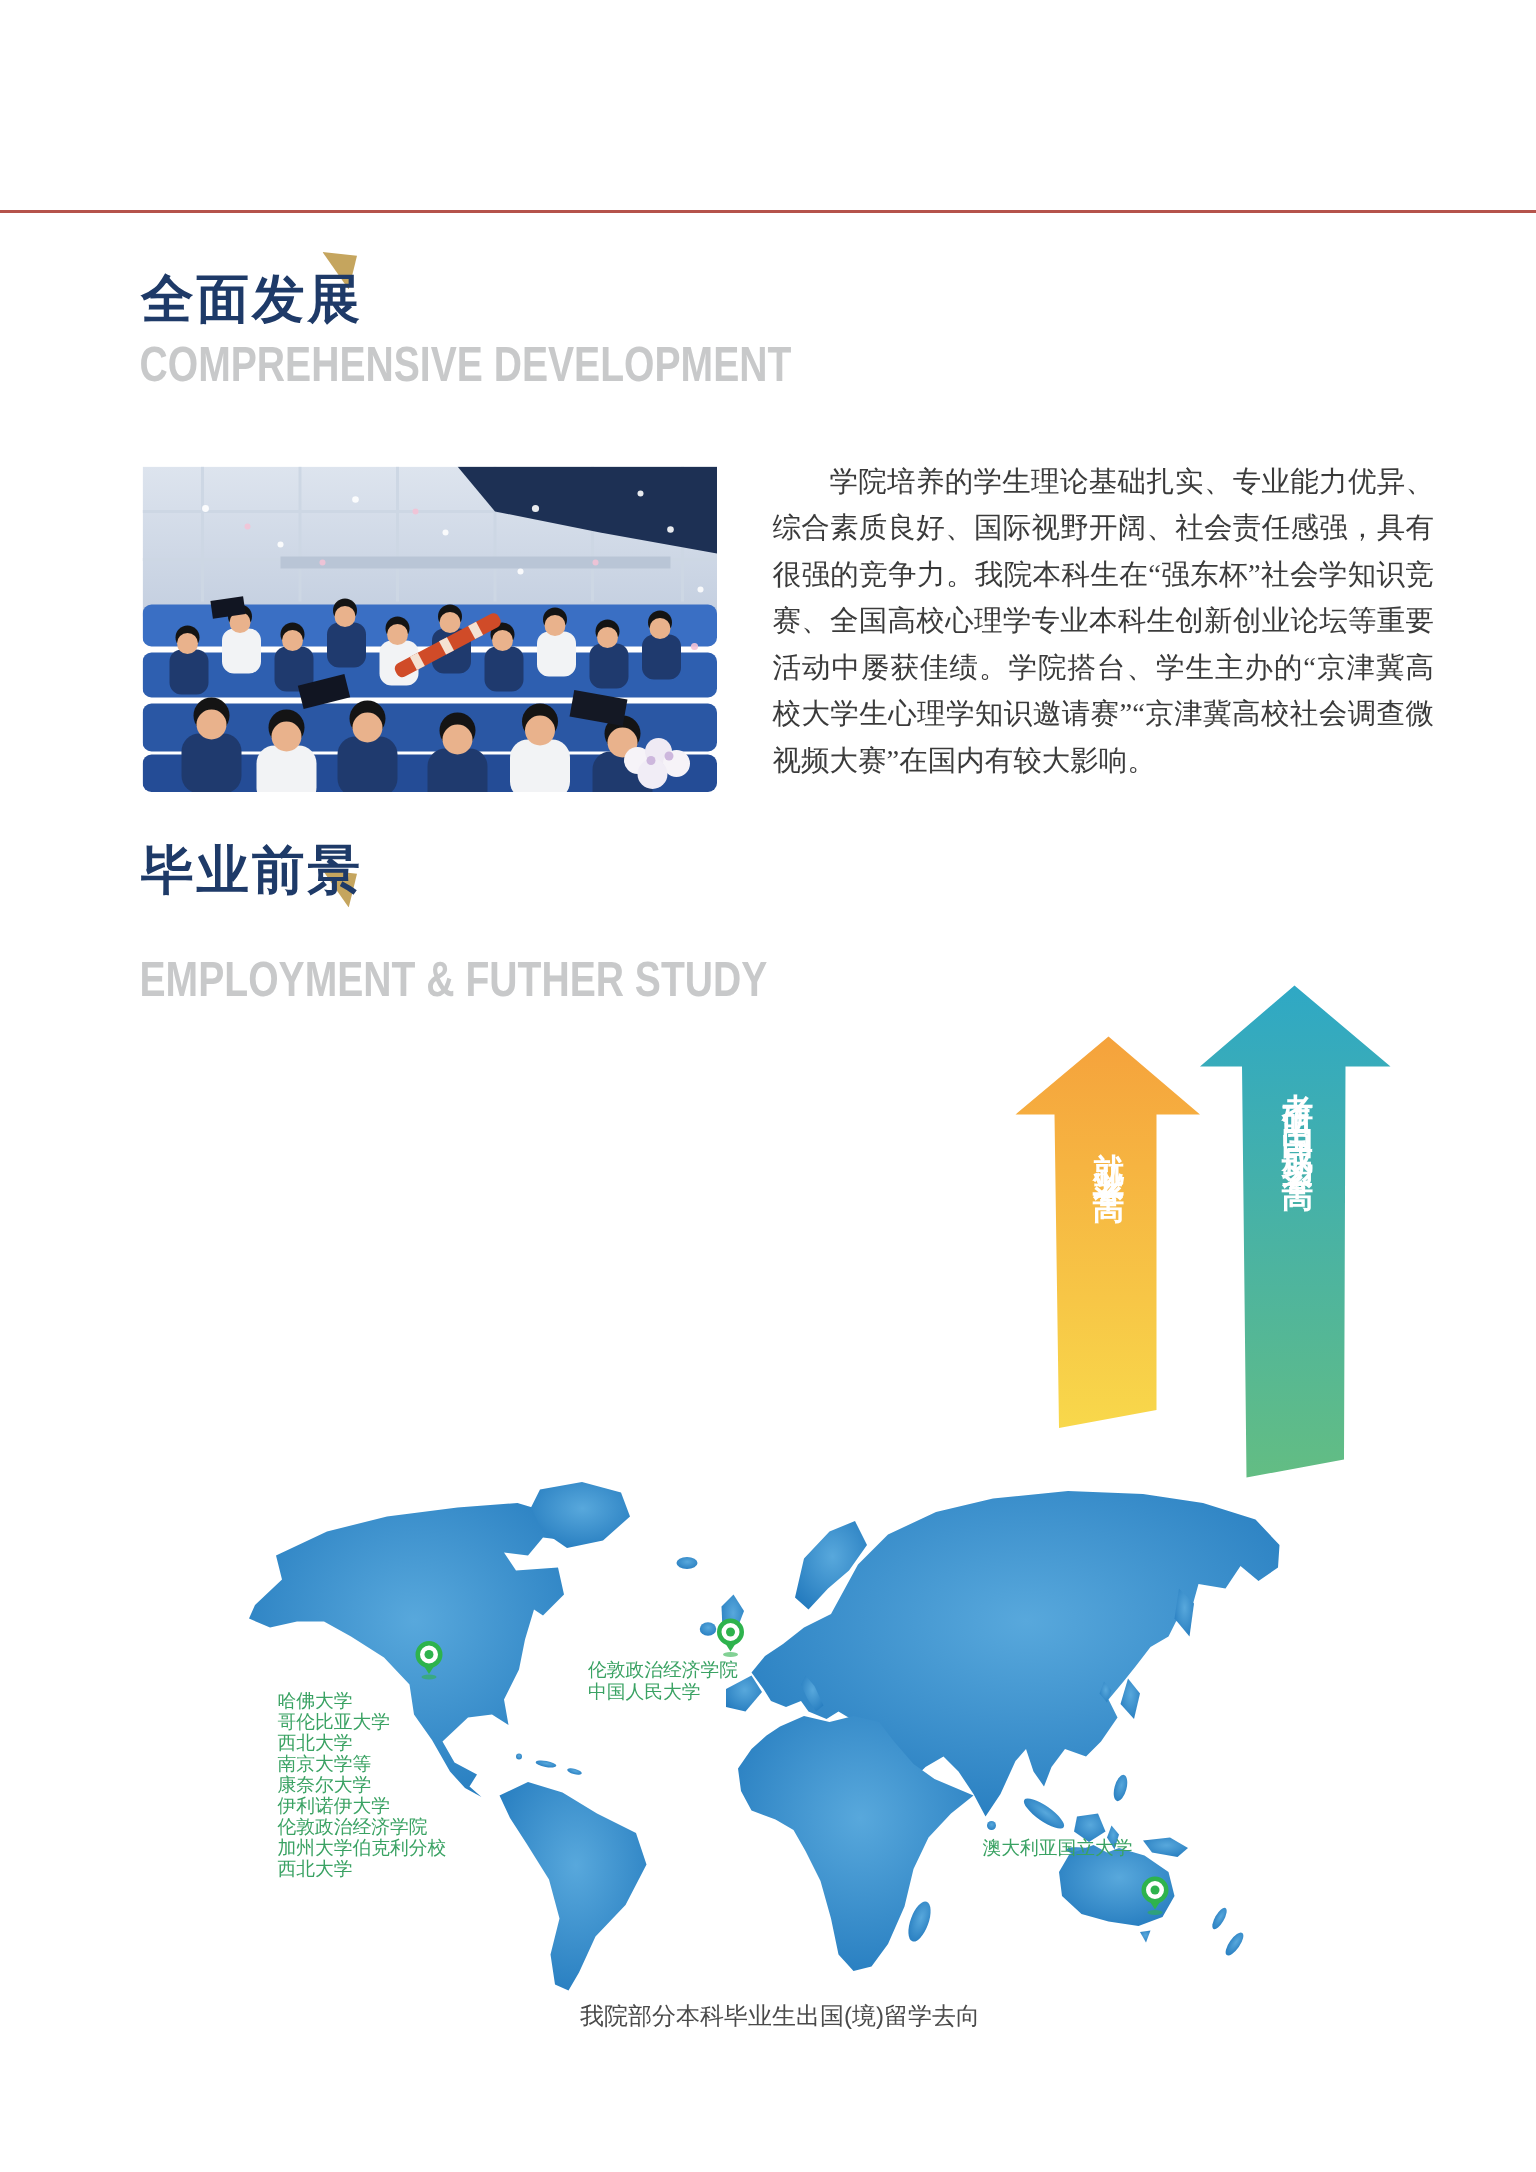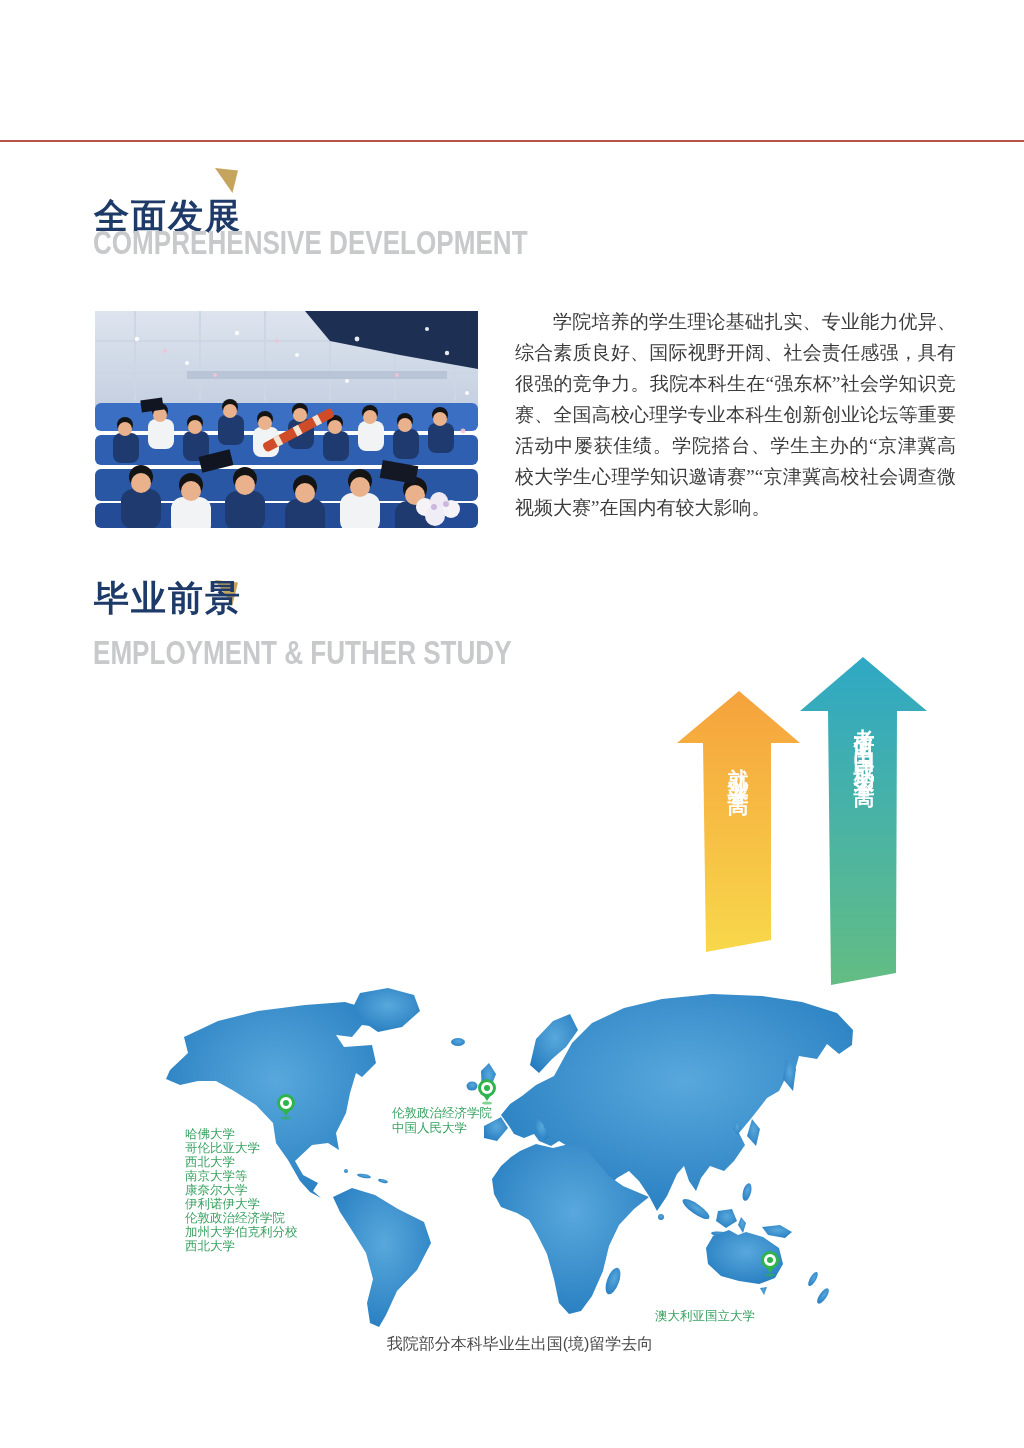--- a/index.html
+++ b/index.html
@@ -30,33 +30,33 @@
   .arrow-label{position:absolute;writing-mode:vertical-rl;text-orientation:upright;
                color:#ffffff;font-weight:bold;font-size:21px;letter-spacing:8px;white-space:nowrap;}
   #arrow-label-1{left:724px;top:752px;}
   #arrow-label-2{left:850px;top:712px;}
 
   
   #world-map{left:140px;top:985px;width:840px;height:345px;}
   .map-label{color:#3aa263;font-size:12.5px;line-height:14px;white-space:nowrap;}
   #us-list{left:185px;top:1127px;}
   #uk-list{left:392px;top:1106px;line-height:15px;}
-  #au-label{left:655px;top:1309px;}
+  #au-label{left:655px;top:1225px;}
   #map-caption{left:520px;top:1334px;transform:translateX(-50%);
                color:#4a4a4a;font-size:16px;white-space:nowrap;}
 </style>
 </head>
 <body>
 
 <div id="page">
 
   <div id="top-rule" class="abs"></div>
 
   <div class="abs gold-tri" style="left:215px;top:168px;"></div>
-  <div class="abs cn-title" style="left:94px;top:198px;">全面发展</div>
+  <div class="abs cn-title" style="left:94px;top:182px;">全面发展</div>
   <div class="abs en-sub" style="left:93px;top:226px;">COMPREHENSIVE DEVELOPMENT</div>
 
   <div id="photo" class="abs">
     <svg width="383" height="217" viewBox="0 0 383 217">
       <defs>
         <linearGradient id="wallG" x1="0" y1="0" x2="0" y2="1">
           <stop offset="0" stop-color="#dde4ee"></stop>
             <stop offset="1" stop-color="#c4cfe0"></stop>
         </linearGradient>
       </defs>
@@ -201,21 +201,21 @@
           <circle cx="302" cy="64" r="2"></circle>
         <circle cx="368" cy="120" r="2.4"></circle>
           <circle cx="120" cy="64" r="2"></circle>
       </g>
     </svg>
   </div>
 
   <p id="p1" class="abs body-p">学院培养的学生理论基础扎实、专业能力优异、综合素质良好、国际视野开阔、社会责任感强，具有很强的竞争力。我院本科生在“强东杯”社会学知识竞赛、全国高校心理学专业本科生创新创业论坛等重要活动中屡获佳绩。学院搭台、学生主办的“京津冀高校大学生心理学知识邀请赛”“京津冀高校社会调查微视频大赛”在国内有较大影响。</p>
 
   <div class="abs gold-tri" style="left:215px;top:580px;"></div>
-  <div class="abs cn-title" style="left:94px;top:580px;">毕业前景</div>
+  <div class="abs cn-title" style="left:94px;top:563px;">毕业前景</div>
   <div class="abs en-sub" style="left:93px;top:636px;">EMPLOYMENT &amp; FUTHER STUDY</div>
 
 
   <svg id="arrows" class="abs" viewBox="0 0 290 350">
     <defs>
       <linearGradient id="aOrange" x1="0" y1="0" x2="0" y2="1">
         <stop offset="0" stop-color="#f5a23c"></stop>
           <stop offset="1" stop-color="#f8d84b"></stop>
       </linearGradient>
       <linearGradient id="aTeal" x1="0" y1="0" x2="0" y2="1">

